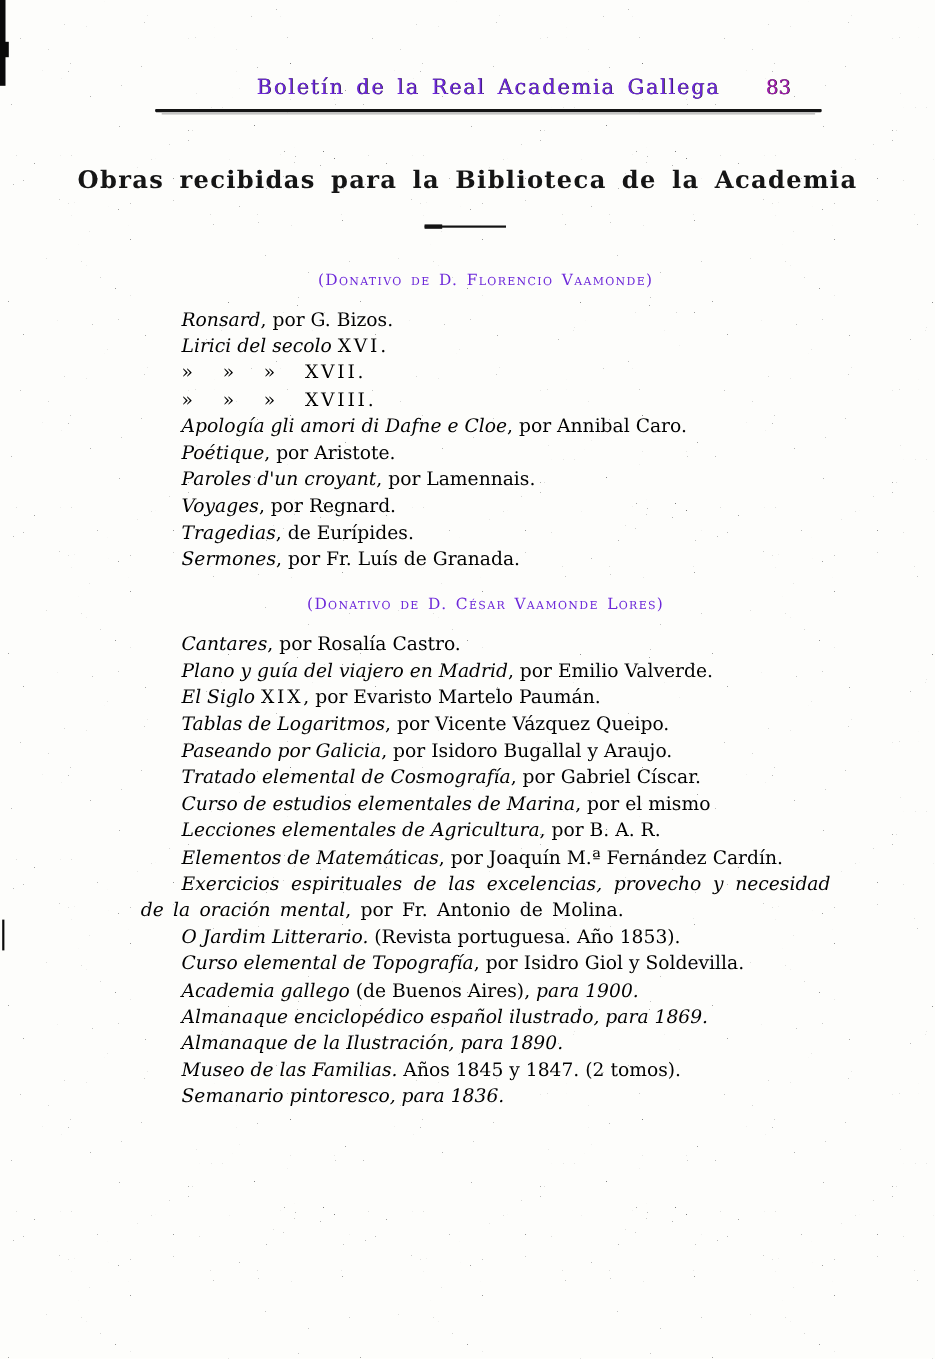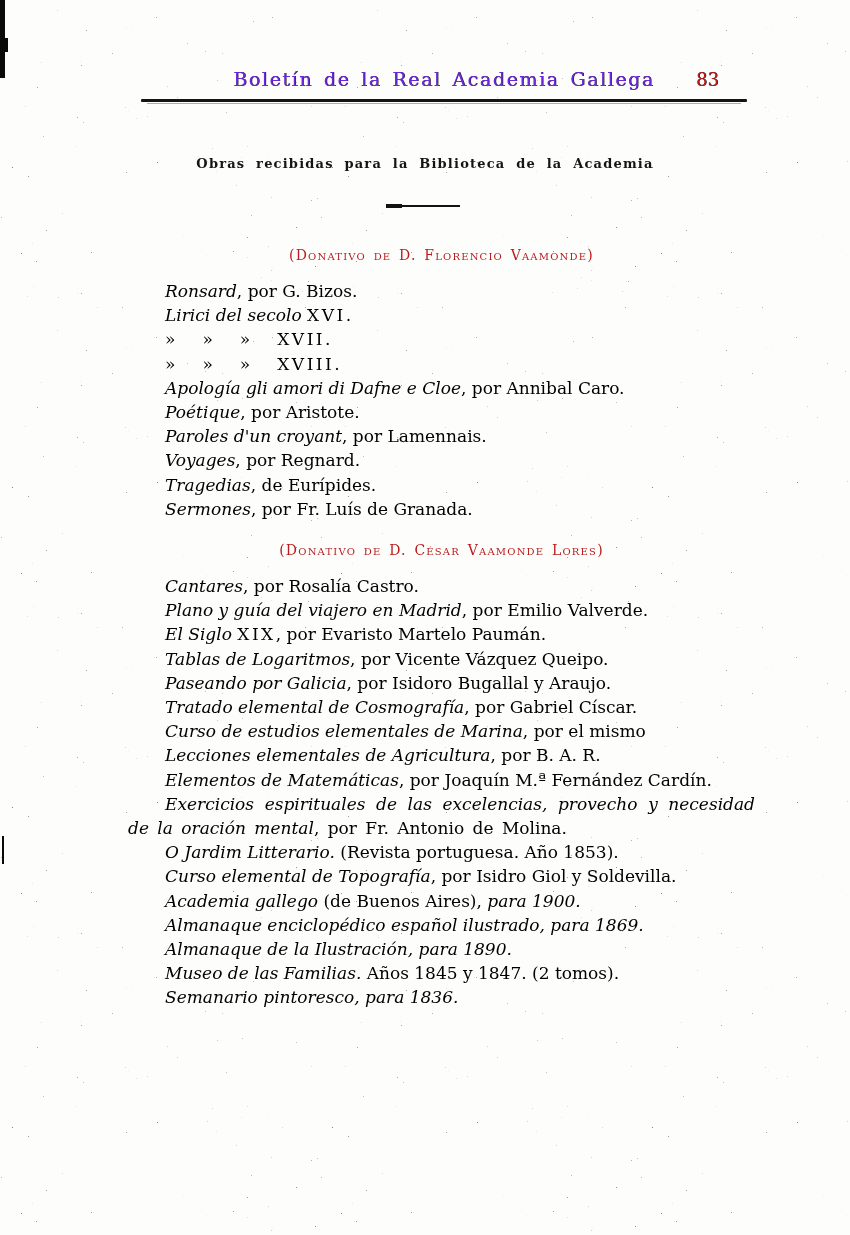--- a/index.html
+++ b/index.html
@@ -30,37 +30,37 @@
     position:absolute;left:141px;top:68px;width:606px;height:30px;
   }
   .journal-title{
     display:block;text-align:center;
     font-size:19px;letter-spacing:1.6px;word-spacing:3px;
     color:#6d28d9;
     text-shadow:0.5px 0 0 #191919;
   }
   .page-number{
     position:absolute;right:28px;top:1px;
-    font-size:18px;color:#b91c1c;
+    font-size:18px;color:#a21caf;
     text-shadow:0.4px 0 0 #191919;
   }
   .header-rule{
     position:absolute;left:141px;top:99px;width:606px;height:3px;
     background:#141414;border-radius:1px;
   }
   .header-rule::after{
     content:"";position:absolute;left:6px;top:4px;width:594px;height:1px;
     background:rgba(20,20,20,.35);
   }
 
   
   .main-title{
     position:absolute;left:0;top:151px;width:850px;
     text-align:center;
-    font-size:13px;line-height:26px;
+    font-size:22px;line-height:26px;
     font-weight:bold;letter-spacing:1.2px;word-spacing:5px;
     color:#151515;
     margin:0;
   }
   .title-rule{
     position:absolute;left:386px;top:205px;width:74px;height:2px;
     background:#131313;
   }
   .title-rule::before{
     content:"";position:absolute;left:0;top:-1px;width:16px;height:4px;
@@ -71,21 +71,21 @@
   .works-list{
     position:absolute;left:128px;top:238px;width:627px;
     font-size:17px;line-height:24.2px;
   }
   .section-heading{
     margin:20px 0 14px 0;
     text-align:center;
     font-size:14px;line-height:19px;
     font-variant:small-caps;
     letter-spacing:1.2px;word-spacing:2px;
-    color:#b91c1c;
+    color:#6d28d9;
   }
   .section:first-child .section-heading{margin-top:8px;}
   .work-item{
     margin:0;
     text-indent:37px;
     text-align:justify;
     color:#000000;
   }
   .work-item.wide{word-spacing:3px;}
   .seg-i{font-style:italic;}

